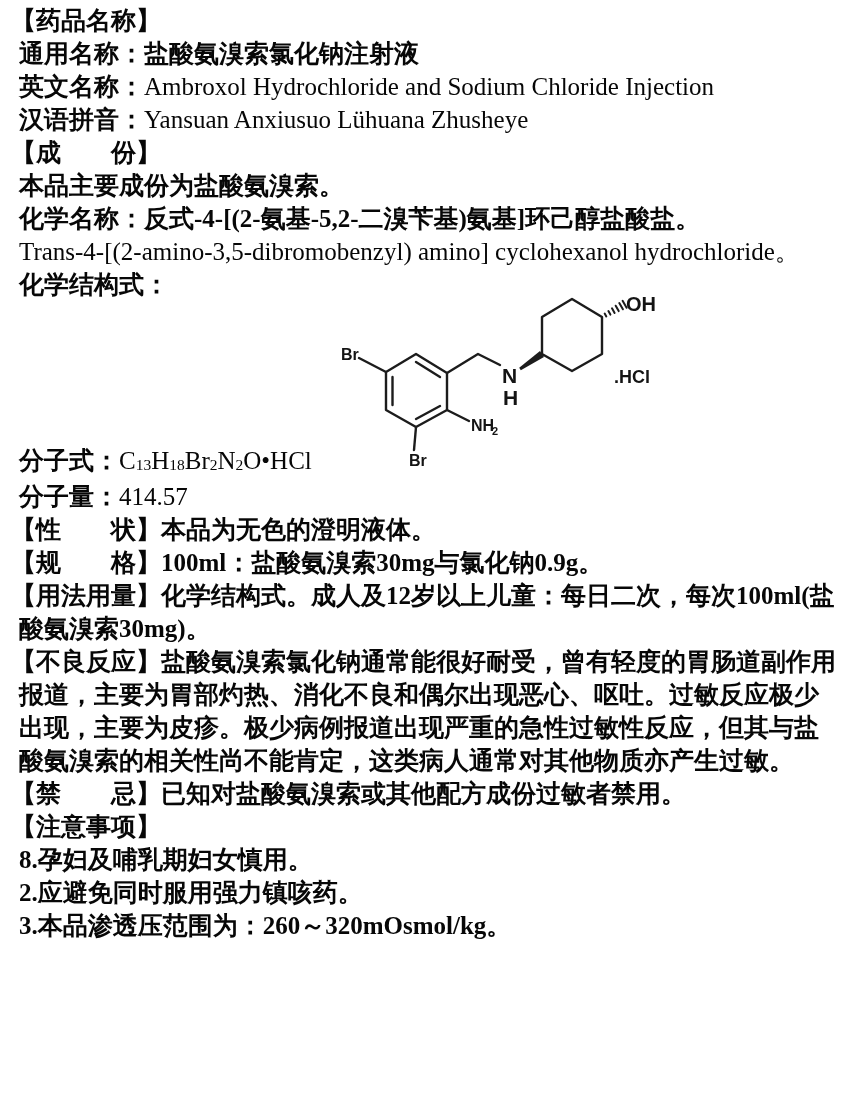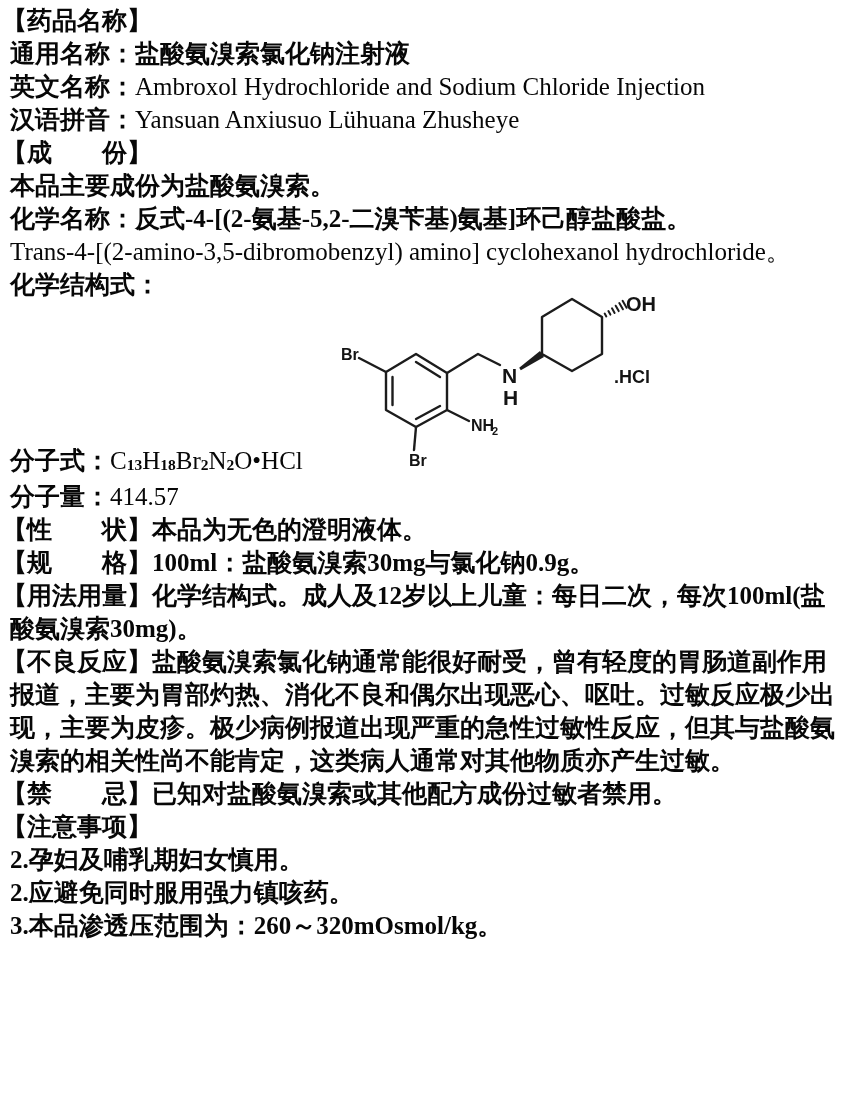--- a/index.html
+++ b/index.html
@@ -14,36 +14,36 @@
     color: #070707;
     font-family: "Liberation Serif", "DejaVu Serif", serif;
     font-weight: 700;
     font-size: 25px;
   }
   .doc {
     position: relative;
     width: 844px;
     height: 1114px;
     box-sizing: border-box;
-    padding: 4px 6px 0 10px;
+    padding: 4px 6px 0 19px;
     line-height: 33px;
   }
   p.para {
     margin: 0;
     padding: 0;
   }
   .hang {
     text-indent: -8px;
   }
   .latin {
     font-weight: 400;
   }
   sub.fsub {
     font-size: 0.62em;
-    font-weight: 700;
+    font-weight: 400;
     vertical-align: baseline;
     position: relative;
     top: 0.08em;
   }
   .structure-gap {
     height: 143px;
   }
   svg.structure {
     position: absolute;
     left: 330px;
@@ -122,17 +122,17 @@
   <p class="para hang"><span class="tag">【规　　格】</span><span>100ml：盐酸氨溴索30mg与氯化钠0.9g。</span></p>
 
   <p class="para hang"><span class="tag">【用法用量】</span><span>化学结构式。成人及12岁以上儿童：每日二次，每次100ml(盐酸氨溴索30mg)。</span></p>
 
   <p class="para hang"><span class="tag">【不良反应】</span><span>盐酸氨溴索氯化钠通常能很好耐受，曾有轻度的胃肠道副作用报道，主要为胃部灼热、消化不良和偶尔出现恶心、呕吐。过敏反应极少出现，主要为皮疹。极少病例报道出现严重的急性过敏性反应，但其与盐酸氨溴索的相关性尚不能肯定，这类病人通常对其他物质亦产生过敏。</span></p>
 
   <p class="para hang"><span class="tag">【禁　　忌】</span><span>已知对盐酸氨溴索或其他配方成份过敏者禁用。</span></p>
 
   <p class="para hang"><span class="tag">【注意事项】</span></p>
 
-  <p class="para">2.孕妇及哺乳期妇女慎用。</p>
+  <p class="para">8.孕妇及哺乳期妇女慎用。</p>
   <p class="para">2.应避免同时服用强力镇咳药。</p>
   <p class="para">3.本品渗透压范围为：260～320mOsmol/kg。</p>
 
 </div>
 
 </body></html>

